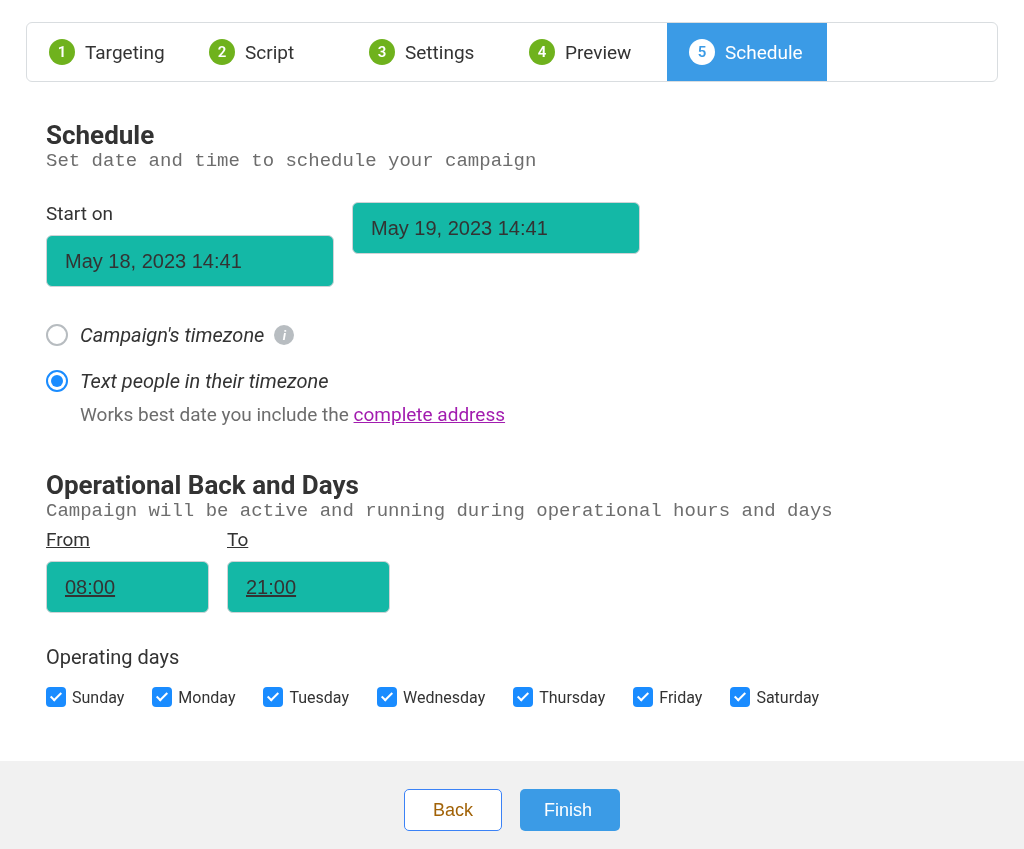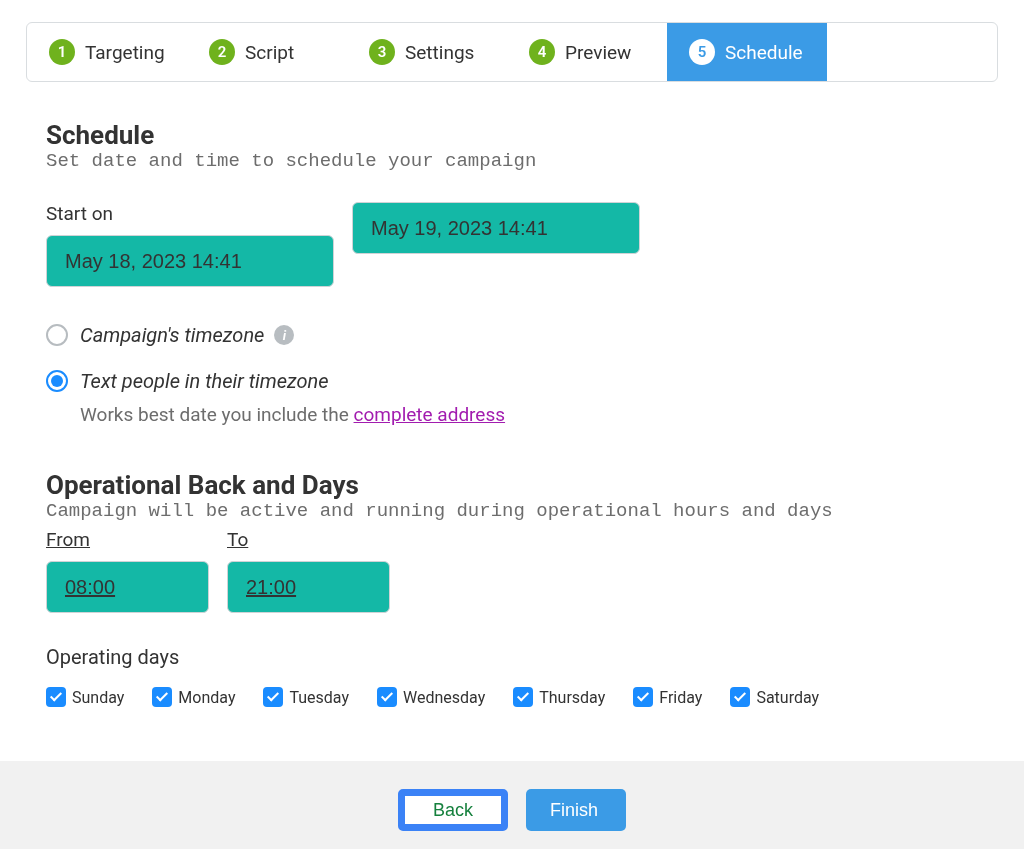--- a/index.html
+++ b/index.html
@@ -39,21 +39,21 @@
 
     .days-label { font-size: 20px; color: #333; margin-top: 32px; }
     .days-row { display: flex; gap: 28px; margin-top: 18px; flex-wrap: wrap; }
     .day-item { display: flex; align-items: center; gap: 6px; cursor: pointer; }
     .checkbox { width: 20px; height: 20px; background: #1a8cff; border-radius: 4px; position: relative; }
     .checkbox::after { content: ""; position: absolute; top: 3px; left: 7px; width: 4px; height: 9px; border: solid #fff; border-width: 0 2.5px 2.5px 0; transform: rotate(45deg); }
     .day-label { font-size: 16px; color: #333; }
 
     .footer { background: #f1f1f1; margin-top: 54px; padding: 28px 0; display: flex; justify-content: center; gap: 18px; }
     .btn { height: 42px; padding: 0 28px; border-radius: 5px; font-size: 18px; cursor: pointer; border: none; }
-    .btn-back { background: #fff; color: #15803d; border: 7px solid #3b82f6; }
+    .btn-back { background: #fff; color: #a16207; border: 1px solid #3b82f6; }
     .btn-finish { background: #3b9be6; color: #fff; padding-left: 24px; }
   </style>
 </head>
 <body>
 
 <div class="container">
 
   <div class="tabs">
     <div class="tab">
       <span class="step-badge">1</span>

